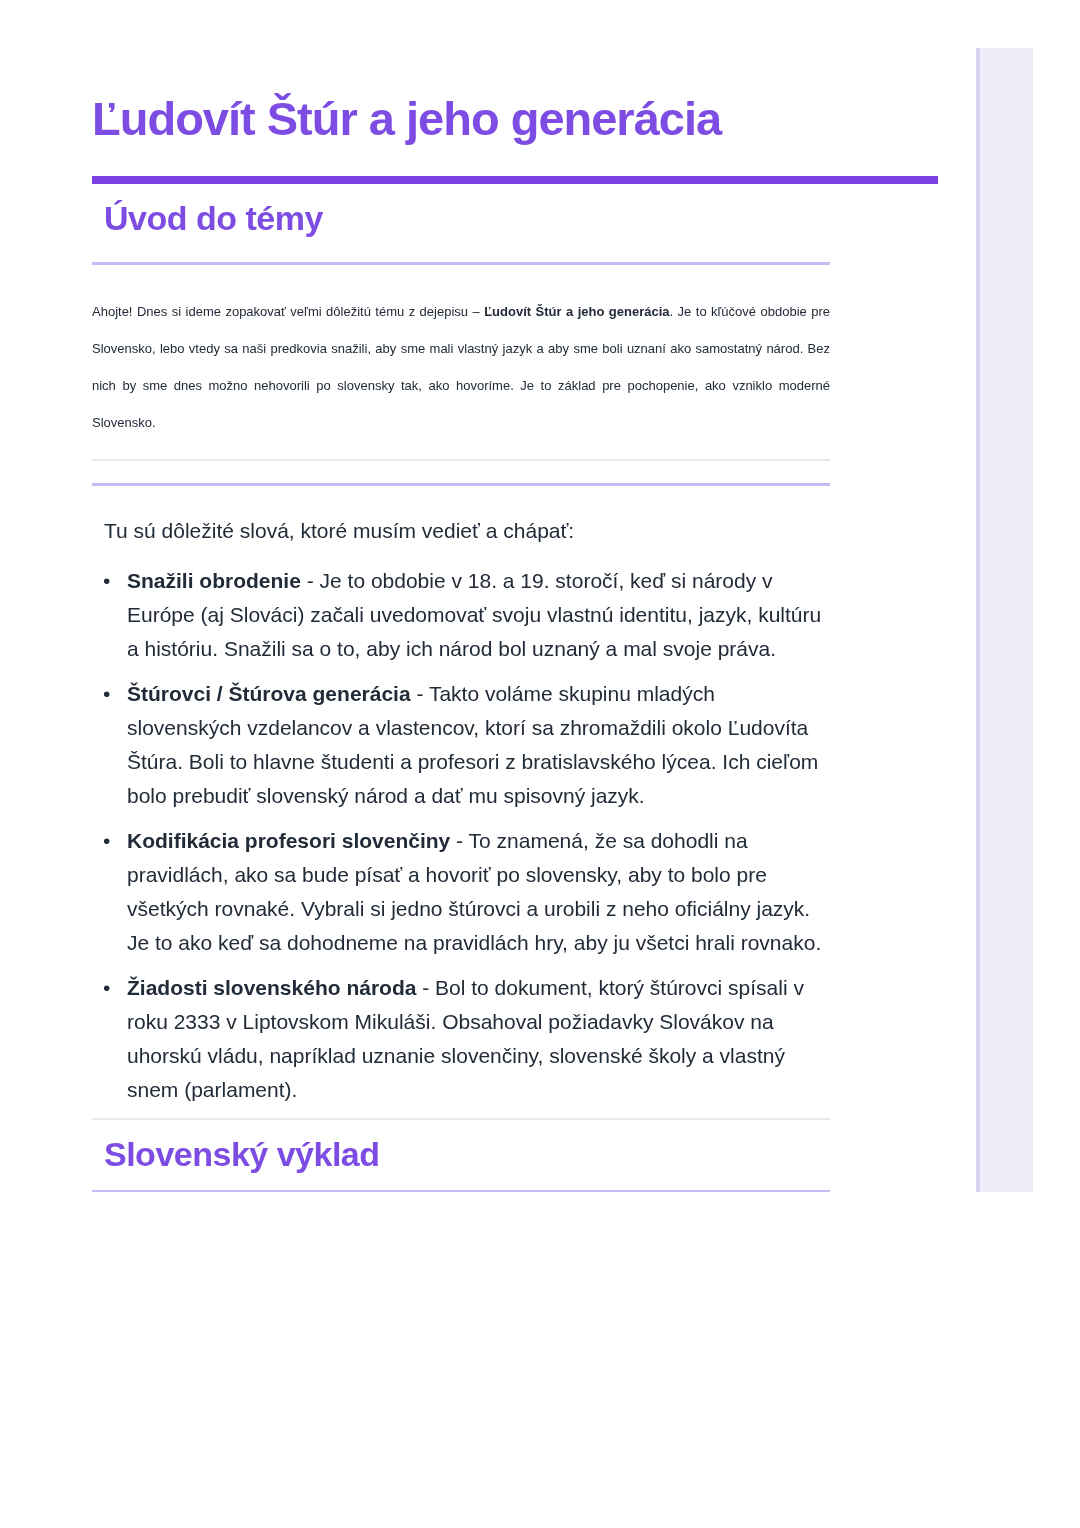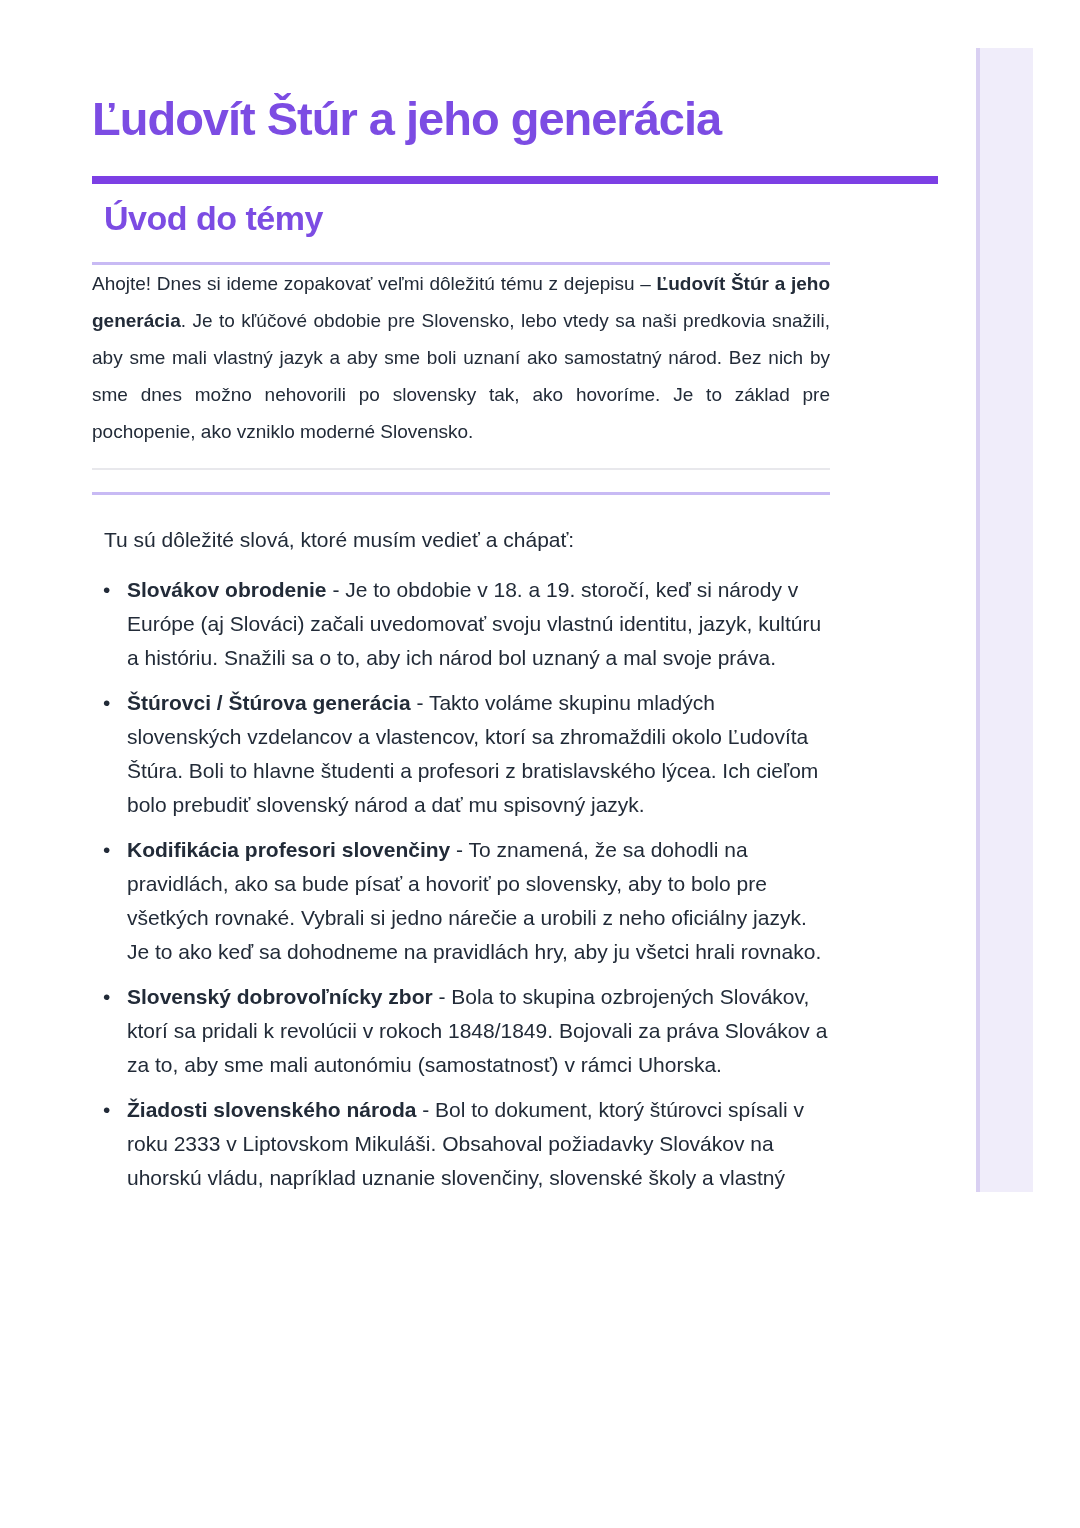--- a/index.html
+++ b/index.html
@@ -54,22 +54,22 @@
   .mt-s2 { margin-top: 36px; }
   .mt-s3 { margin-top: 52px; }
   .heading-rule {
     margin-top: 22px;
     width: 738px;
     height: 3px;
     background: #C8BAF4;
   }
   .heading-rule.tight { margin-top: 14px; }
   p.intro-paragraph {
-    margin: 0 0 0 0;
-    font-size: 19px;
+    margin: 28px 0 0 0;
+    font-size: 13px;
     line-height: 37px;
     text-align: justify;
   }
   .divider {
     margin-top: 18px;
     width: 738px;
     height: 2px;
     background: #E8E8EC;
   }
   .divider.after-list { margin-top: 6px; }
@@ -124,24 +124,23 @@
 
     <p class="intro-paragraph"><span>Ahojte! Dnes si ideme zopakovať veľmi dôležitú tému z dejepisu – </span><span class="bold-inline">Ľudovít Štúr a jeho generácia</span><span>. Je to kľúčové obdobie pre Slovensko, lebo vtedy sa naši predkovia snažili, aby sme mali vlastný jazyk a aby sme boli uznaní ako samostatný národ. Bez nich by sme dnes možno nehovorili po slovensky tak, ako hovoríme. Je to základ pre pochopenie, ako vzniklo moderné Slovensko.</span></p>
 
     <div class="divider"></div>
 
     <div class="heading-rule"></div>
 
     <p class="lead-text">Tu sú dôležité slová, ktoré musím vedieť a chápať:</p>
 
     <ul class="concept-list">
-      <li><span class="term">Slovákov obrodenie</span><span> - </span><span>Je to obdobie v 18. a 19. storočí, keď si národy v Európe (aj Slováci) začali uvedomovať svoju vlastnú identitu, jazyk, kultúru a históriu. Snažili sa o to, aby ich národ bol uznaný a mal svoje práva.</span></li>
+      <li><span class="term">Snažili obrodenie</span><span> - </span><span>Je to obdobie v 18. a 19. storočí, keď si národy v Európe (aj Slováci) začali uvedomovať svoju vlastnú identitu, jazyk, kultúru a históriu. Snažili sa o to, aby ich národ bol uznaný a mal svoje práva.</span></li>
       <li><span class="term">Štúrovci / Štúrova generácia</span><span> - </span><span>Takto voláme skupinu mladých slovenských vzdelancov a vlastencov, ktorí sa zhromaždili okolo Ľudovíta Štúra. Boli to hlavne študenti a profesori z bratislavského lýcea. Ich cieľom bolo prebudiť slovenský národ a dať mu spisovný jazyk.</span></li>
-      <li><span class="term">Kodifikácia profesori slovenčiny</span><span> - </span><span>To znamená, že sa dohodli na pravidlách, ako sa bude písať a hovoriť po slovensky, aby to bolo pre všetkých rovnaké. Vybrali si jedno nárečie a urobili z neho oficiálny jazyk. Je to ako keď sa dohodneme na pravidlách hry, aby ju všetci hrali rovnako.</span></li>
-      <li><span class="term">Slovenský dobrovoľnícky zbor</span><span> - </span><span>Bola to skupina ozbrojených Slovákov, ktorí sa pridali k revolúcii v rokoch 1848/1849. Bojovali za práva Slovákov a za to, aby sme mali autonómiu (samostatnosť) v rámci Uhorska.</span></li>
+      <li><span class="term">Kodifikácia profesori slovenčiny</span><span> - </span><span>To znamená, že sa dohodli na pravidlách, ako sa bude písať a hovoriť po slovensky, aby to bolo pre všetkých rovnaké. Vybrali si jedno štúrovci a urobili z neho oficiálny jazyk. Je to ako keď sa dohodneme na pravidlách hry, aby ju všetci hrali rovnako.</span></li>
       <li><span class="term">Žiadosti slovenského národa</span><span> - </span><span>Bol to dokument, ktorý štúrovci spísali v roku 2333 v Liptovskom Mikuláši. Obsahoval požiadavky Slovákov na uhorskú vládu, napríklad uznanie slovenčiny, slovenské školy a vlastný snem (parlament).</span></li>
     </ul>
 
     <div class="divider after-list"></div>
 
     <h2 class="section-heading mt-s3">Slovenský výklad</h2>
     <div class="heading-rule tight"></div>
 
   </div>
 

